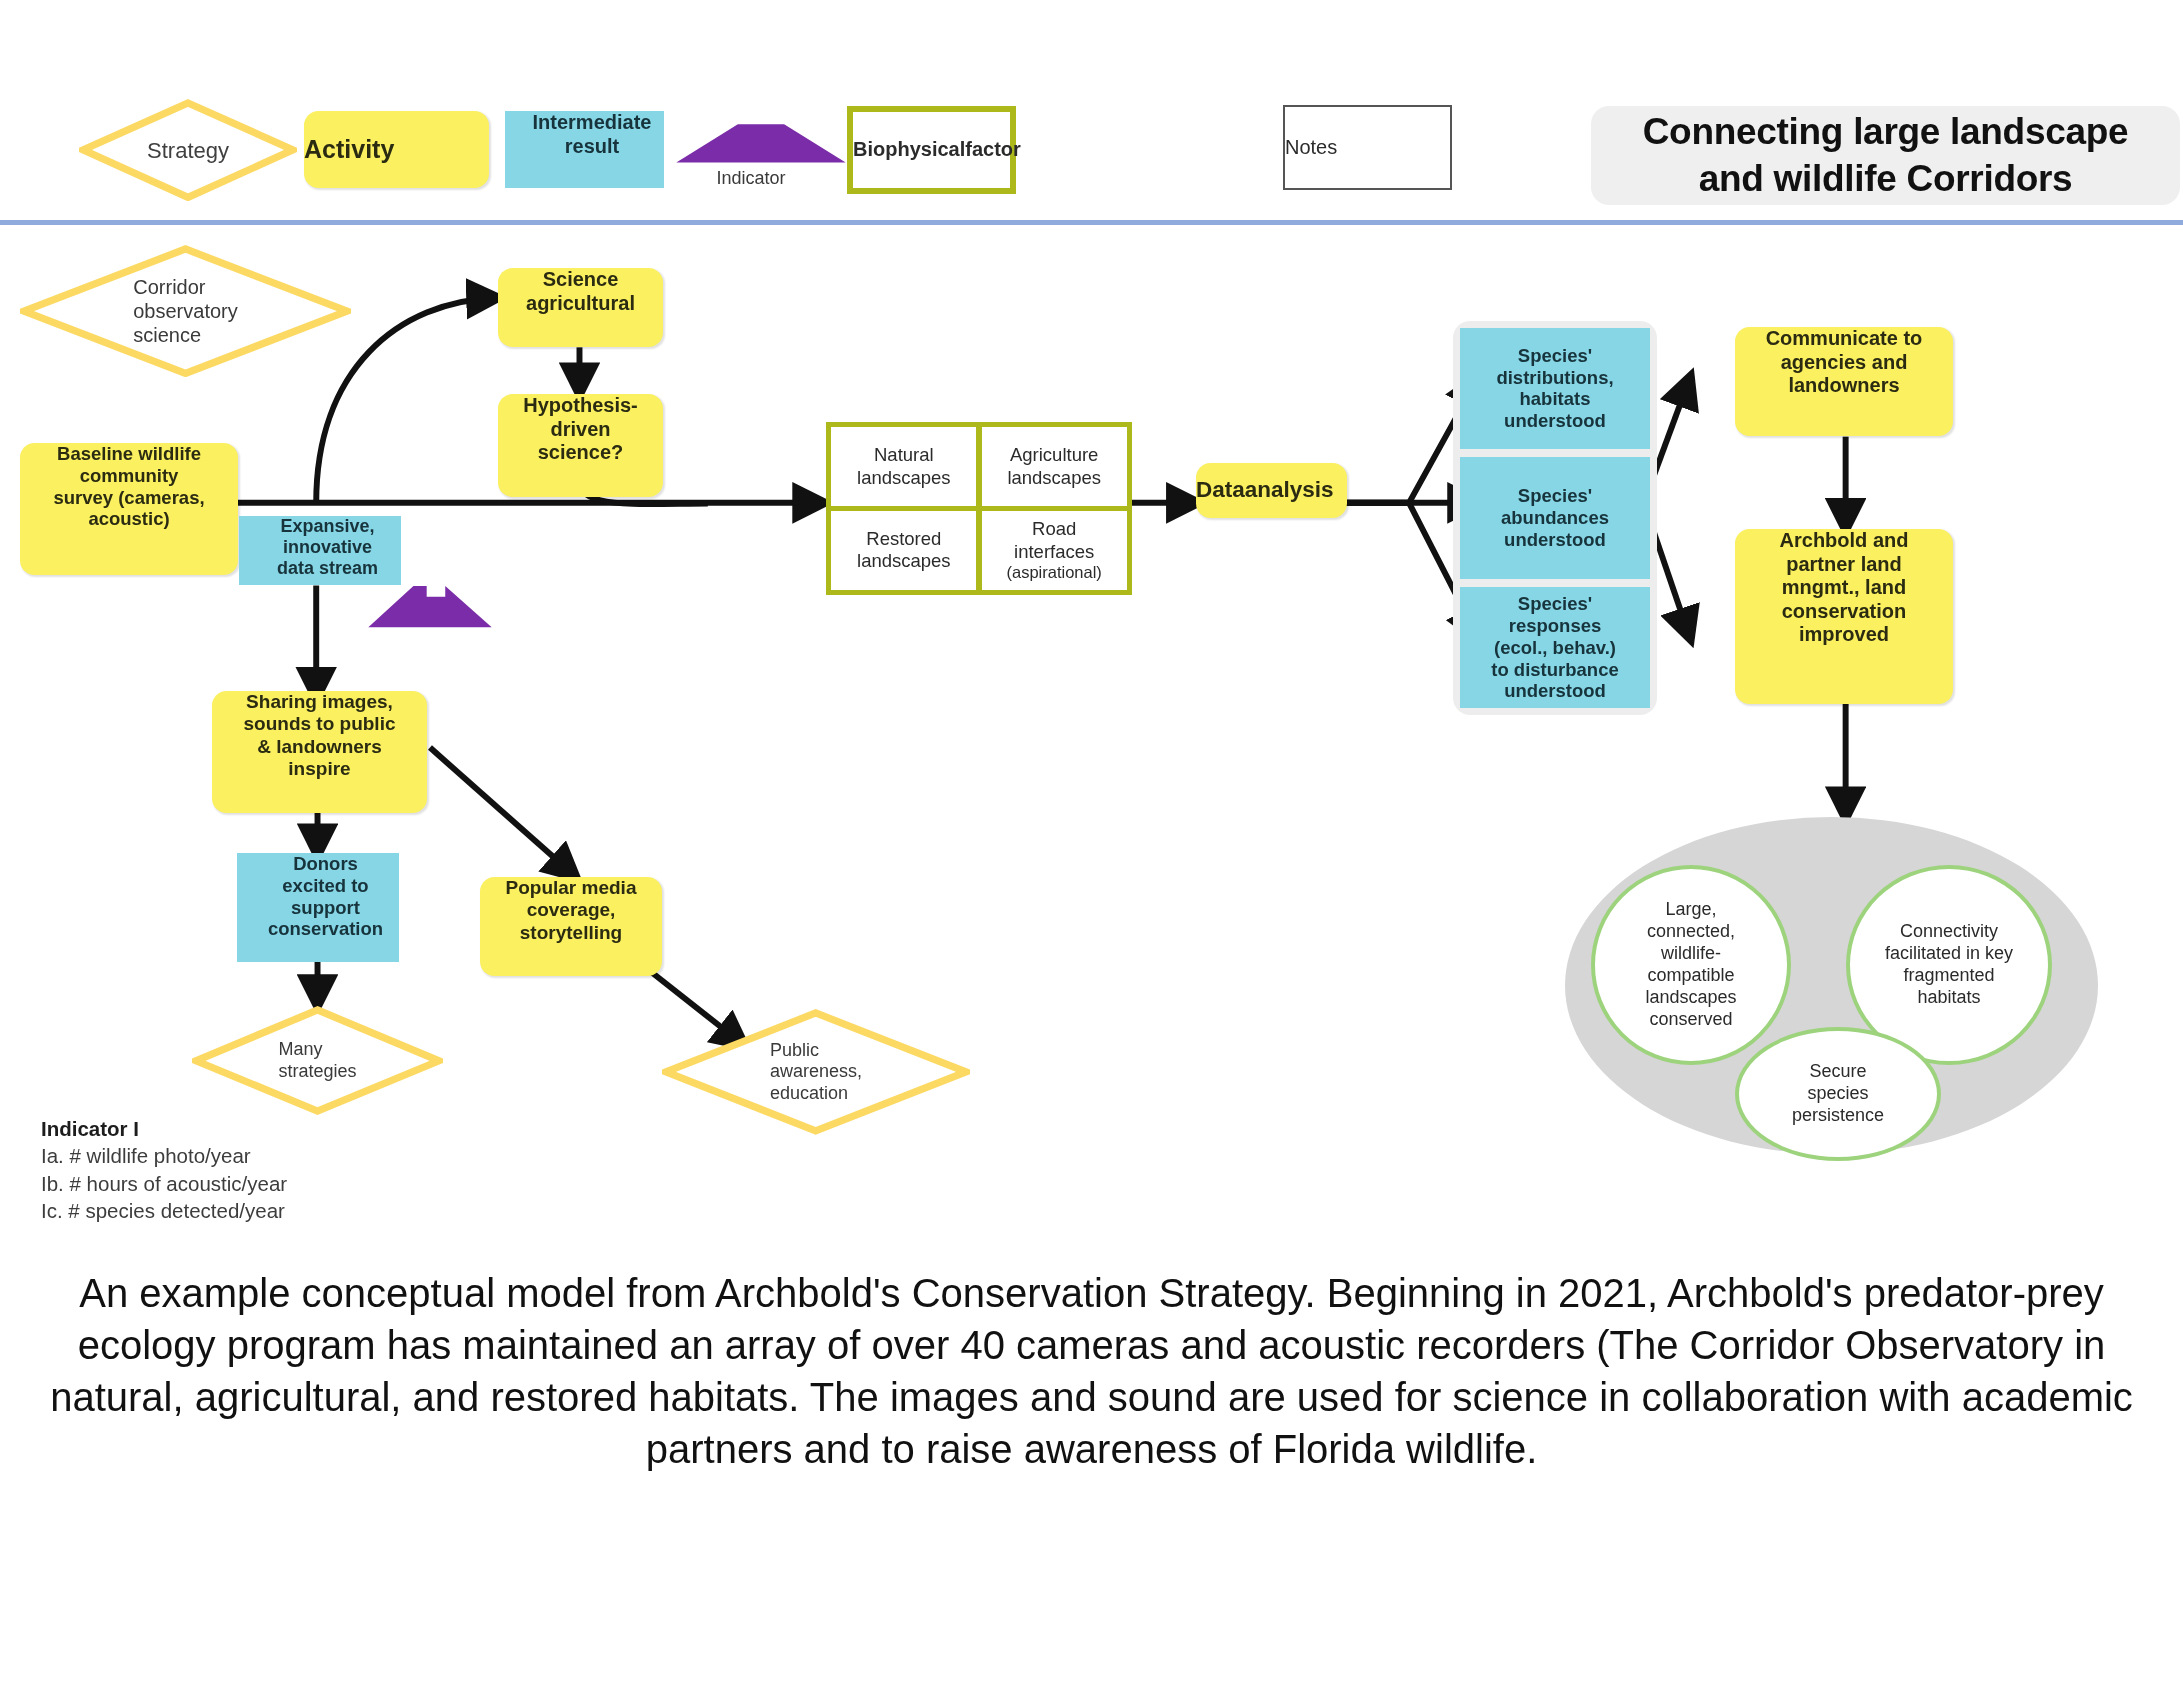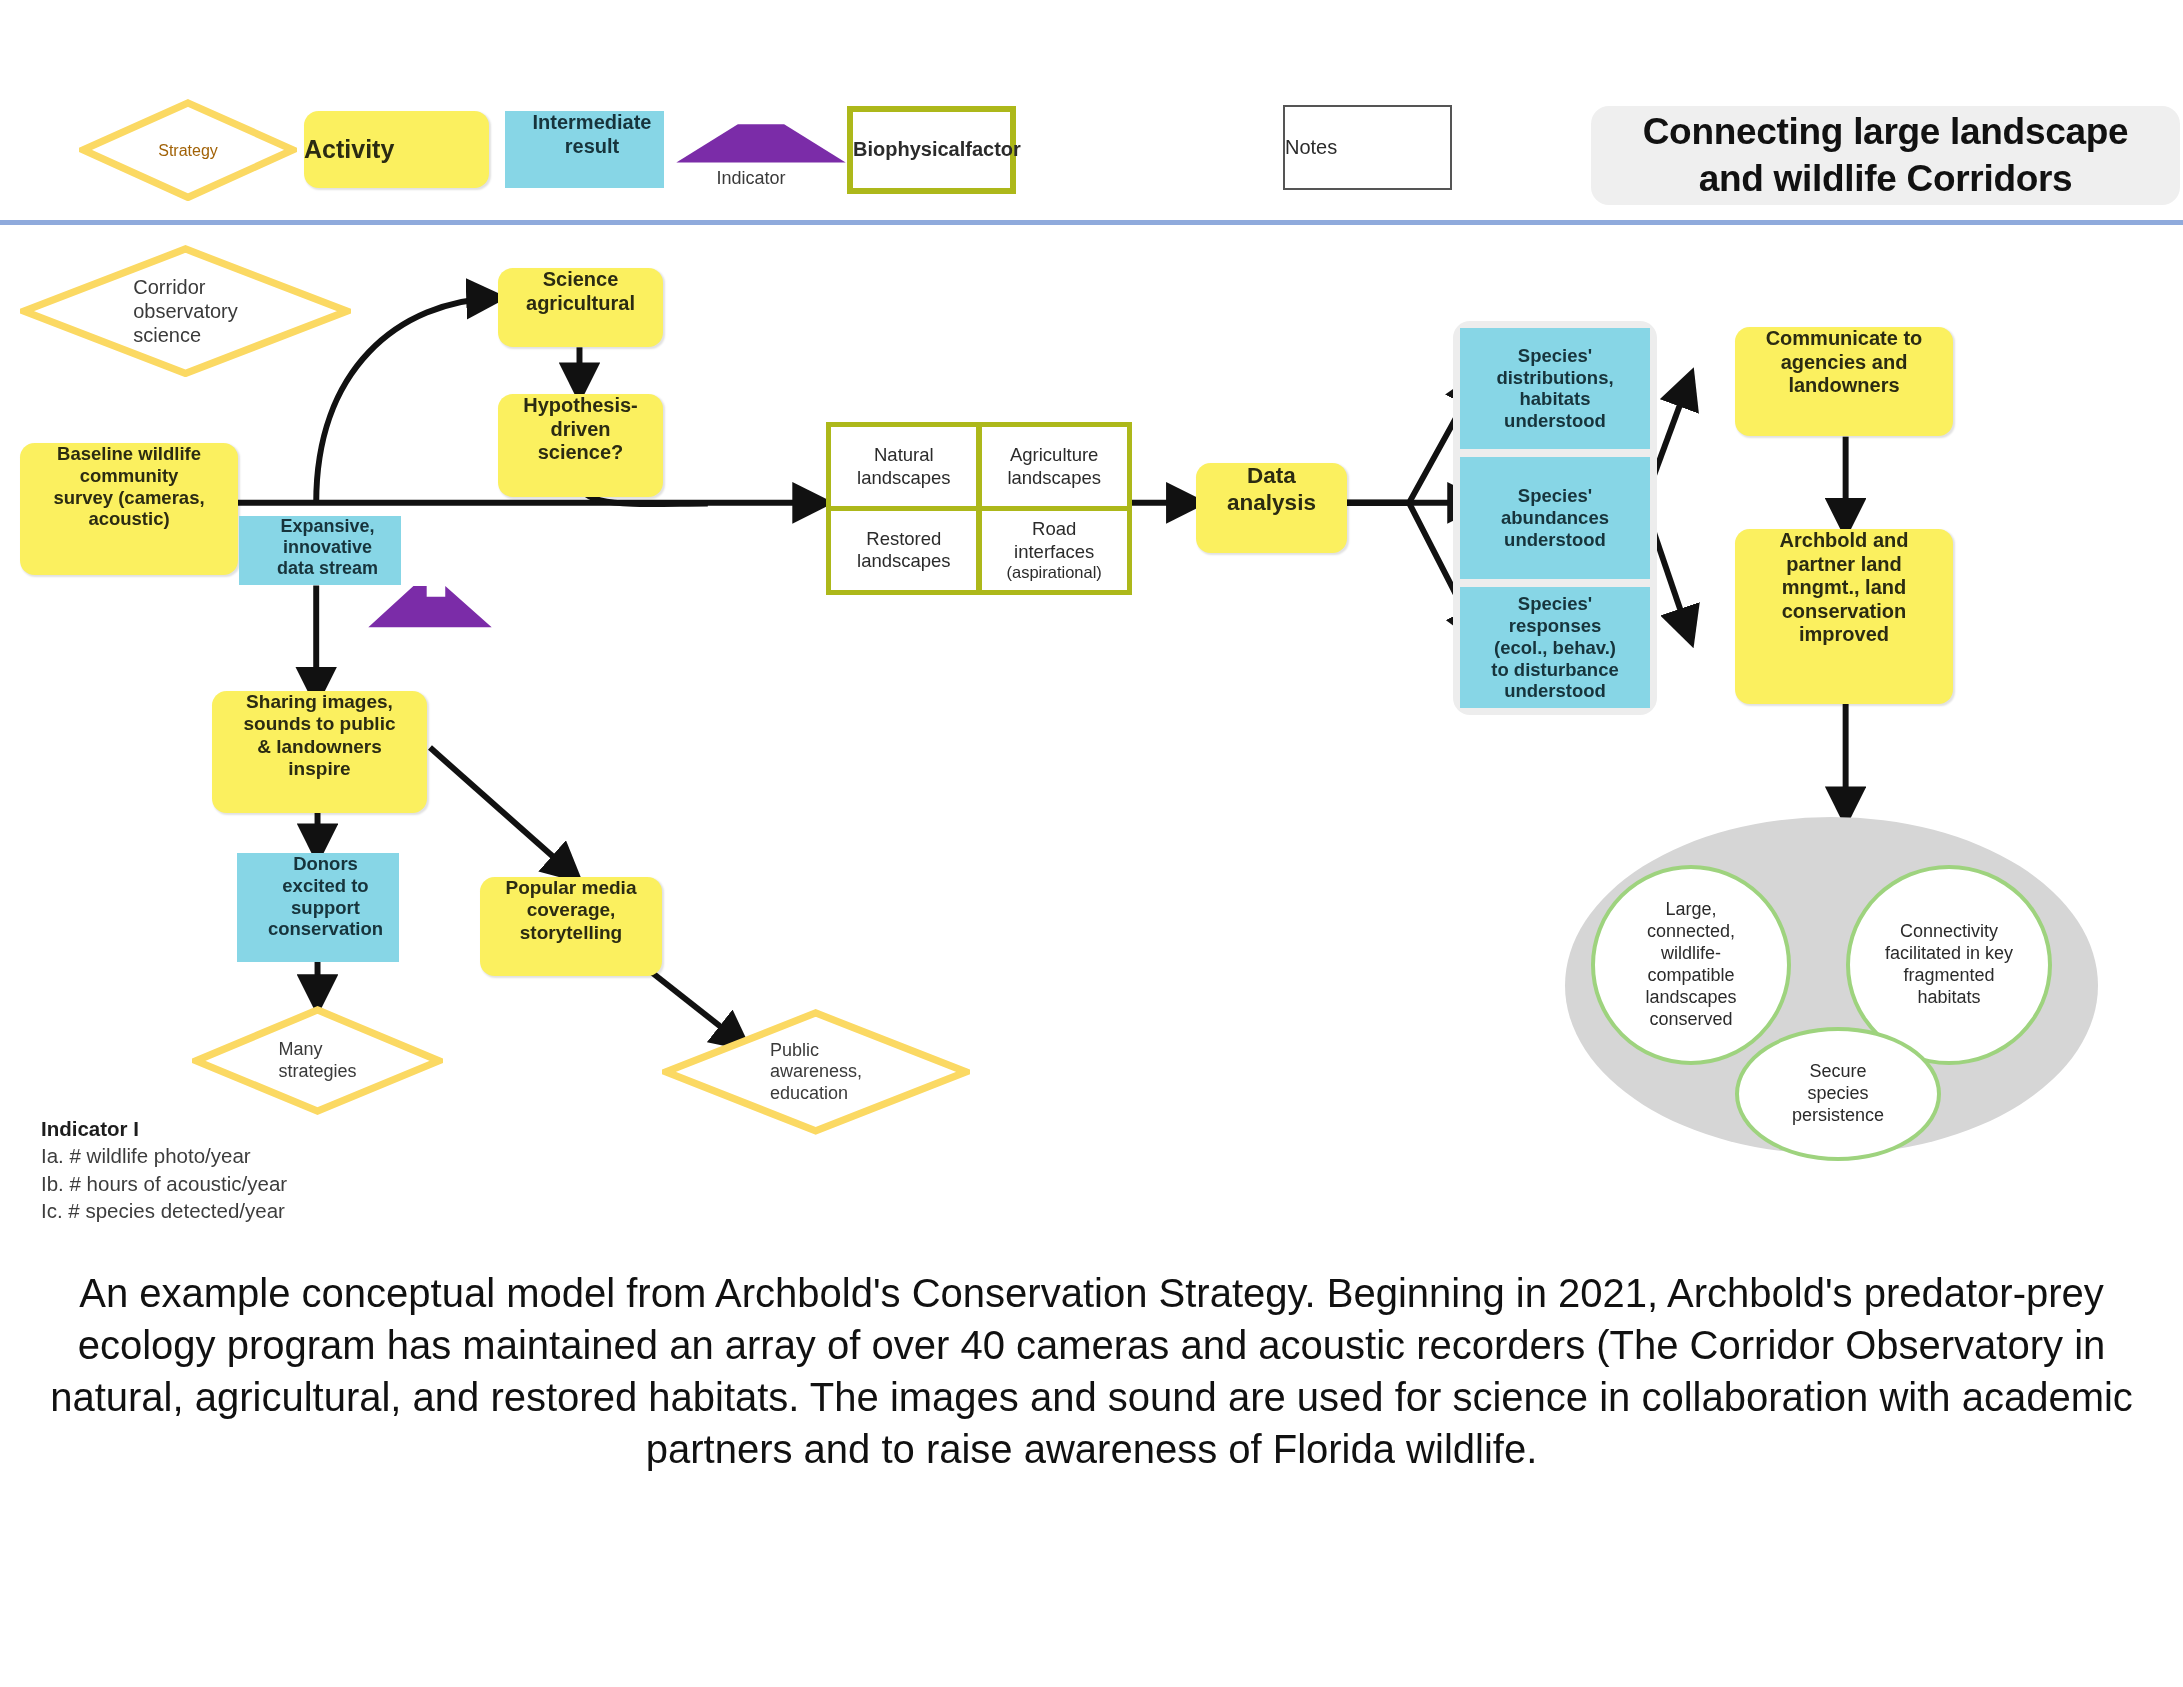--- a/index.html
+++ b/index.html
@@ -11,21 +11,21 @@
   
   .abs{position:absolute;box-sizing:border-box;}
 
   
   .legend-diamond{
     width:218px;height:99px;position:absolute;
   }
   .legend-diamond .dshape{position:absolute;inset:0;}
   .legend-label{
     position:absolute;inset:0;display:flex;align-items:center;justify-content:center;
-    font-size:16px;color:#a16207;
+    font-size:22px;color:#404040;
   }
 
   .chip{
     position:absolute;display:flex;align-items:center;justify-content:flex-start;
     text-align:center;box-sizing:border-box;line-height:1.18;
   }
 
   .activity{
     background:#FBF05F;border-radius:14.6px;color:#2b2b12;font-weight:600;
     box-shadow:1.3px 1.3px 2px rgba(0,0,0,0.12);
@@ -249,21 +249,21 @@
     </div>
     <div class="quadcell">
       <div>
         <div>Road</div>
         <div>interfaces</div>
         <div class="sub">(aspirational)</div>
       </div>
     </div>
   </div>
 
-  <div class="chip activity" style="left:1196px;top:463px;width:151px;height:90px;font-size:22.5px;flex-direction:column;">
+  <div class="chip activity" style="left:1196px;top:463px;width:151px;height:55px;font-size:22.5px;">
     <span>Data</span>
     <span>analysis</span>
   </div>
 
   <div class="species-group" style="left:1453px;top:321px;width:204px;height:394px;">
     <div class="species-cell">
       <div>
         <div>Species'</div>
         <div>distributions,</div>
         <div>habitats</div>

